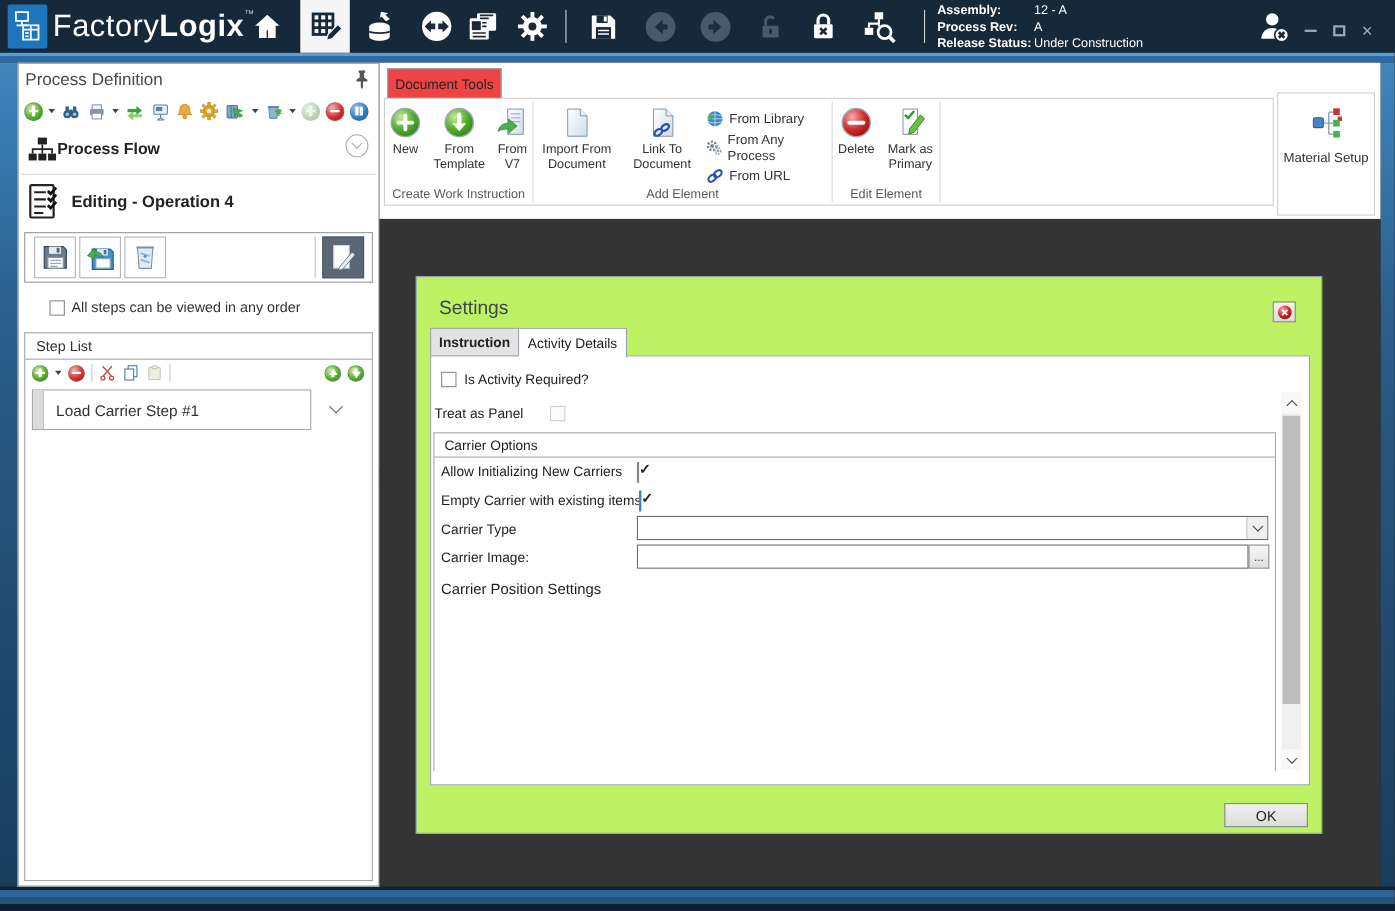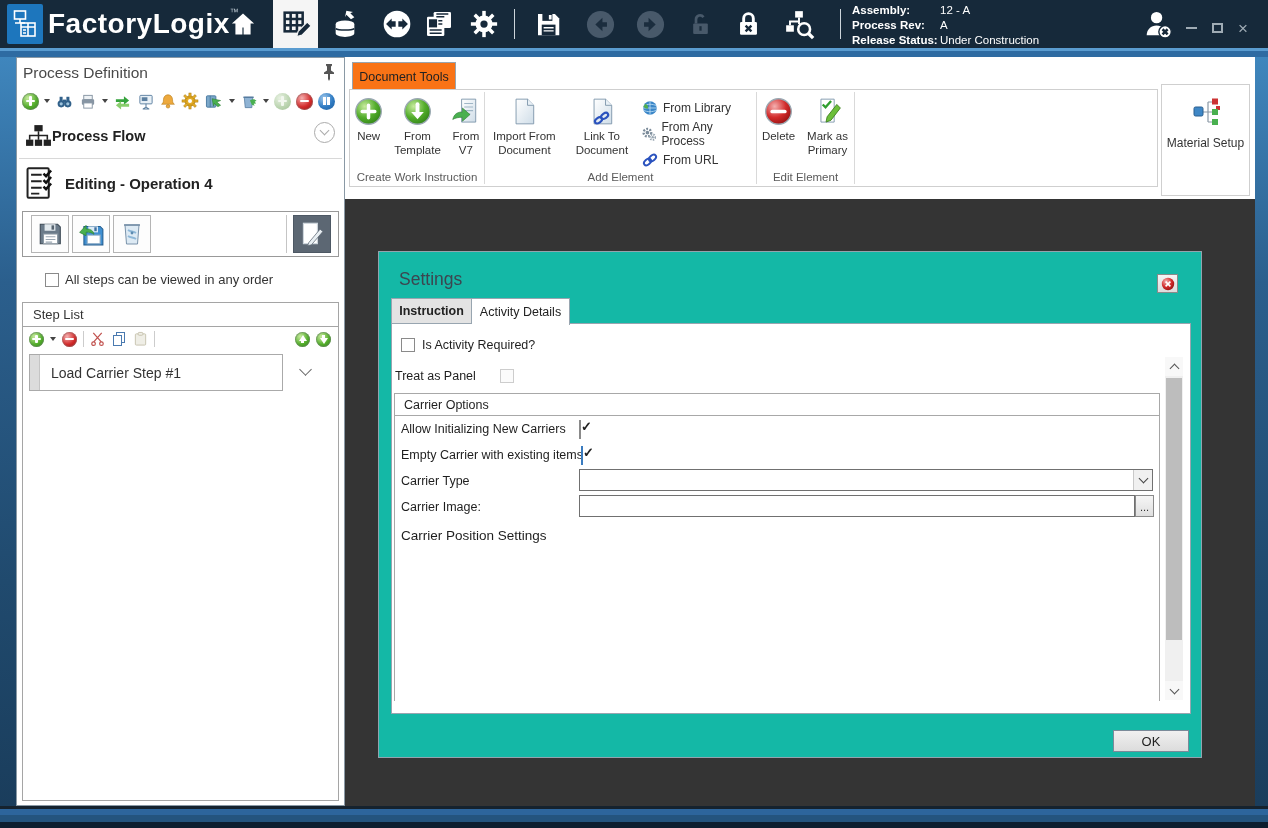--- a/index.html
+++ b/index.html
@@ -9,21 +9,21 @@
 
   
   #titlebar{position:absolute;left:0;top:0;width:1268px;height:48px;background:#16293a}
   #blueband{position:absolute;left:0;top:48px;width:1268px;height:9px;background:linear-gradient(180deg,#5a9cd0 0 3px,#2e6ba2 3px)}
   #leftstrip{position:absolute;left:0;top:57px;width:16px;height:749px;background:linear-gradient(180deg,#3f86bd,#2b5f8d 30%,#204a6e 70%,#1a3d5c)}
   #rightstrip{position:absolute;left:1255px;top:57px;width:13px;height:749px;background:linear-gradient(180deg,#3f86bd,#2b5f8d 30%,#204a6e 70%,#1a3d5c)}
   #bottomstrip{position:absolute;left:0;top:806px;width:1268px;height:22px;
     background:linear-gradient(180deg,#15222e 0 3px,#2d659c 3px 9px,#24547e 9px 16px,#0d1e2f 16px)}
   .logo-tile{position:absolute;left:7px;top:4px;width:36px;height:40px;background:#1d76bd;border-radius:2px;display:flex;align-items:center;justify-content:center}
   .logo-text{position:absolute;left:48px;top:7px;color:#fff;font-size:28px;letter-spacing:.5px}
-  .logo-text .lt-light{font-weight:700}
+  .logo-text .lt-light{font-weight:400}
   .logo-text .lt-bold{font-weight:700}
   .logo-text .lt-tm{font-size:9px;vertical-align:18px;color:#b8c4cd}
   .tb-btn{position:absolute;top:4px;height:40px;display:flex;align-items:center;justify-content:center}
   .tb-btn.sel{top:0;height:48px;background:#f5f5f5}
   .tb-sep{position:absolute;top:9px;width:1px;height:30px;background:#ccd4da}
   .tb-info{position:absolute;left:852px;top:3px;color:#fff;font-size:11.5px;line-height:14.8px}
   .tb-info .row{display:flex}
   .tb-info .lbl{font-weight:700;width:88px}
   .winbtn{position:absolute;top:18px;width:22px;height:20px;display:flex;align-items:center;justify-content:center;color:#9fabb4}
   .wb-min{width:11px;height:2px;background:#9fabb4}
@@ -56,35 +56,35 @@
   .sl-grip{width:10px;height:100%;background:#dcdcdc;border-right:1px solid #c5c5c5}
   .sl-stepname{font-size:14px;color:#333;padding-left:11px}
   .sl-chevron{position:absolute;left:278px;top:62px;width:9px;height:9px;border-right:1.8px solid #666;border-bottom:1.8px solid #666;transform:rotate(45deg)}
   .sl-activity{position:absolute;left:1px;top:89px;width:313px;height:36px;background:#abc9e6;display:flex;align-items:center;gap:8px;padding-left:12px}
   .sl-activity .lbl{font-size:13px;color:#17314a}
   .splitter-handle{position:absolute;left:345px;top:424px;width:5px;height:20px;background:#6d6d6d;border-radius:2px}
 
   
   #mainarea{position:absolute;left:345px;top:57px;width:910px;height:749px;background:#343434}
   #ribbon{position:absolute;left:0;top:0;width:910px;height:142px;background:#fff}
-  .ribbon-tab{position:absolute;left:7px;top:5px;width:104px;height:28px;background:#f97316;border:1px solid #98a5b0;border-bottom:none;font-size:12.5px;color:#222;display:flex;align-items:center;justify-content:center}
+  .ribbon-tab{position:absolute;left:7px;top:5px;width:104px;height:28px;background:#ef4444;border:1px solid #98a5b0;border-bottom:none;font-size:12.5px;color:#222;display:flex;align-items:center;justify-content:center}
   .ribbon-box{position:absolute;left:4px;top:32px;width:809px;height:98px;border:1px solid #cfcfcf;background:#fff;display:flex}
   .rgroup{display:flex;flex-direction:column;height:100%}
   .rgroup .btnrow{flex:1;display:flex;align-items:flex-start;padding-top:4px}
   .rgroup .gtitle{font-size:11.5px;color:#5a5a5a;text-align:center;padding-bottom:3px}
   .rgsep{width:1px;background:#d9d9d9;margin:2px 0}
   .rb-big{display:flex;flex-direction:column;align-items:center;padding:2px 4px 0;cursor:default}
   .rb-big .cap{font-size:11.5px;line-height:13.5px;color:#333;text-align:center;margin-top:3px}
   .rmenu{display:flex;flex-direction:column;justify-content:flex-start;gap:4px;padding:6px 6px 0 2px}
   .rmenu-item{display:flex;align-items:center;gap:5px;font-size:12px;color:#333}
   .material-box{position:absolute;left:816px;top:27px;width:89px;height:112px;border:1px solid #cfcfcf;background:#fff;display:flex;flex-direction:column;align-items:center;padding-top:12px}
   .material-box .cap{font-size:12px;color:#333;text-align:center;line-height:16px;margin-top:8px}
 
   
-  #dialog{position:absolute;left:378px;top:251px;width:824px;height:507px;background:#14b8a6;border:1px solid #93a3ae}
+  #dialog{position:absolute;left:378px;top:251px;width:824px;height:507px;background:#bef264;border:1px solid #93a3ae}
   .dlg-title{position:absolute;left:20px;top:17px;font-size:17.5px;font-weight:300;color:#3c4650}
   .dlg-close{position:absolute;left:778px;top:22px;width:21px;height:19px;background:linear-gradient(#f5f5f5,#dcdcdc);border:1px solid #8a8a8a;display:flex;align-items:center;justify-content:center}
   .dlg-tabs{position:absolute;left:12px;top:46px;display:flex}
   .dtab{height:26px;display:flex;align-items:center;justify-content:center;font-size:12.5px;border:1px solid #98a5b0}
   .dtab.inactive{background:#e3e3e3;font-weight:700;color:#222;width:81px}
   .dtab.active{background:#fff;color:#222;width:98px;border-bottom:none;height:27px;z-index:2;border-left:none}
   .dlg-content{position:absolute;left:12px;top:71px;width:800px;height:391px;background:#fff;border:1px solid #98a5b0}
   .cb{width:14px;height:14px;background:#fff;border:1px solid #8a8a8a;position:relative;flex:none}
   .cb.checked::after{content:"\2713";position:absolute;left:1px;top:-2px;font-size:13px;font-weight:700;color:#222}
   .cb.focus{border-color:#3a7bbf}

